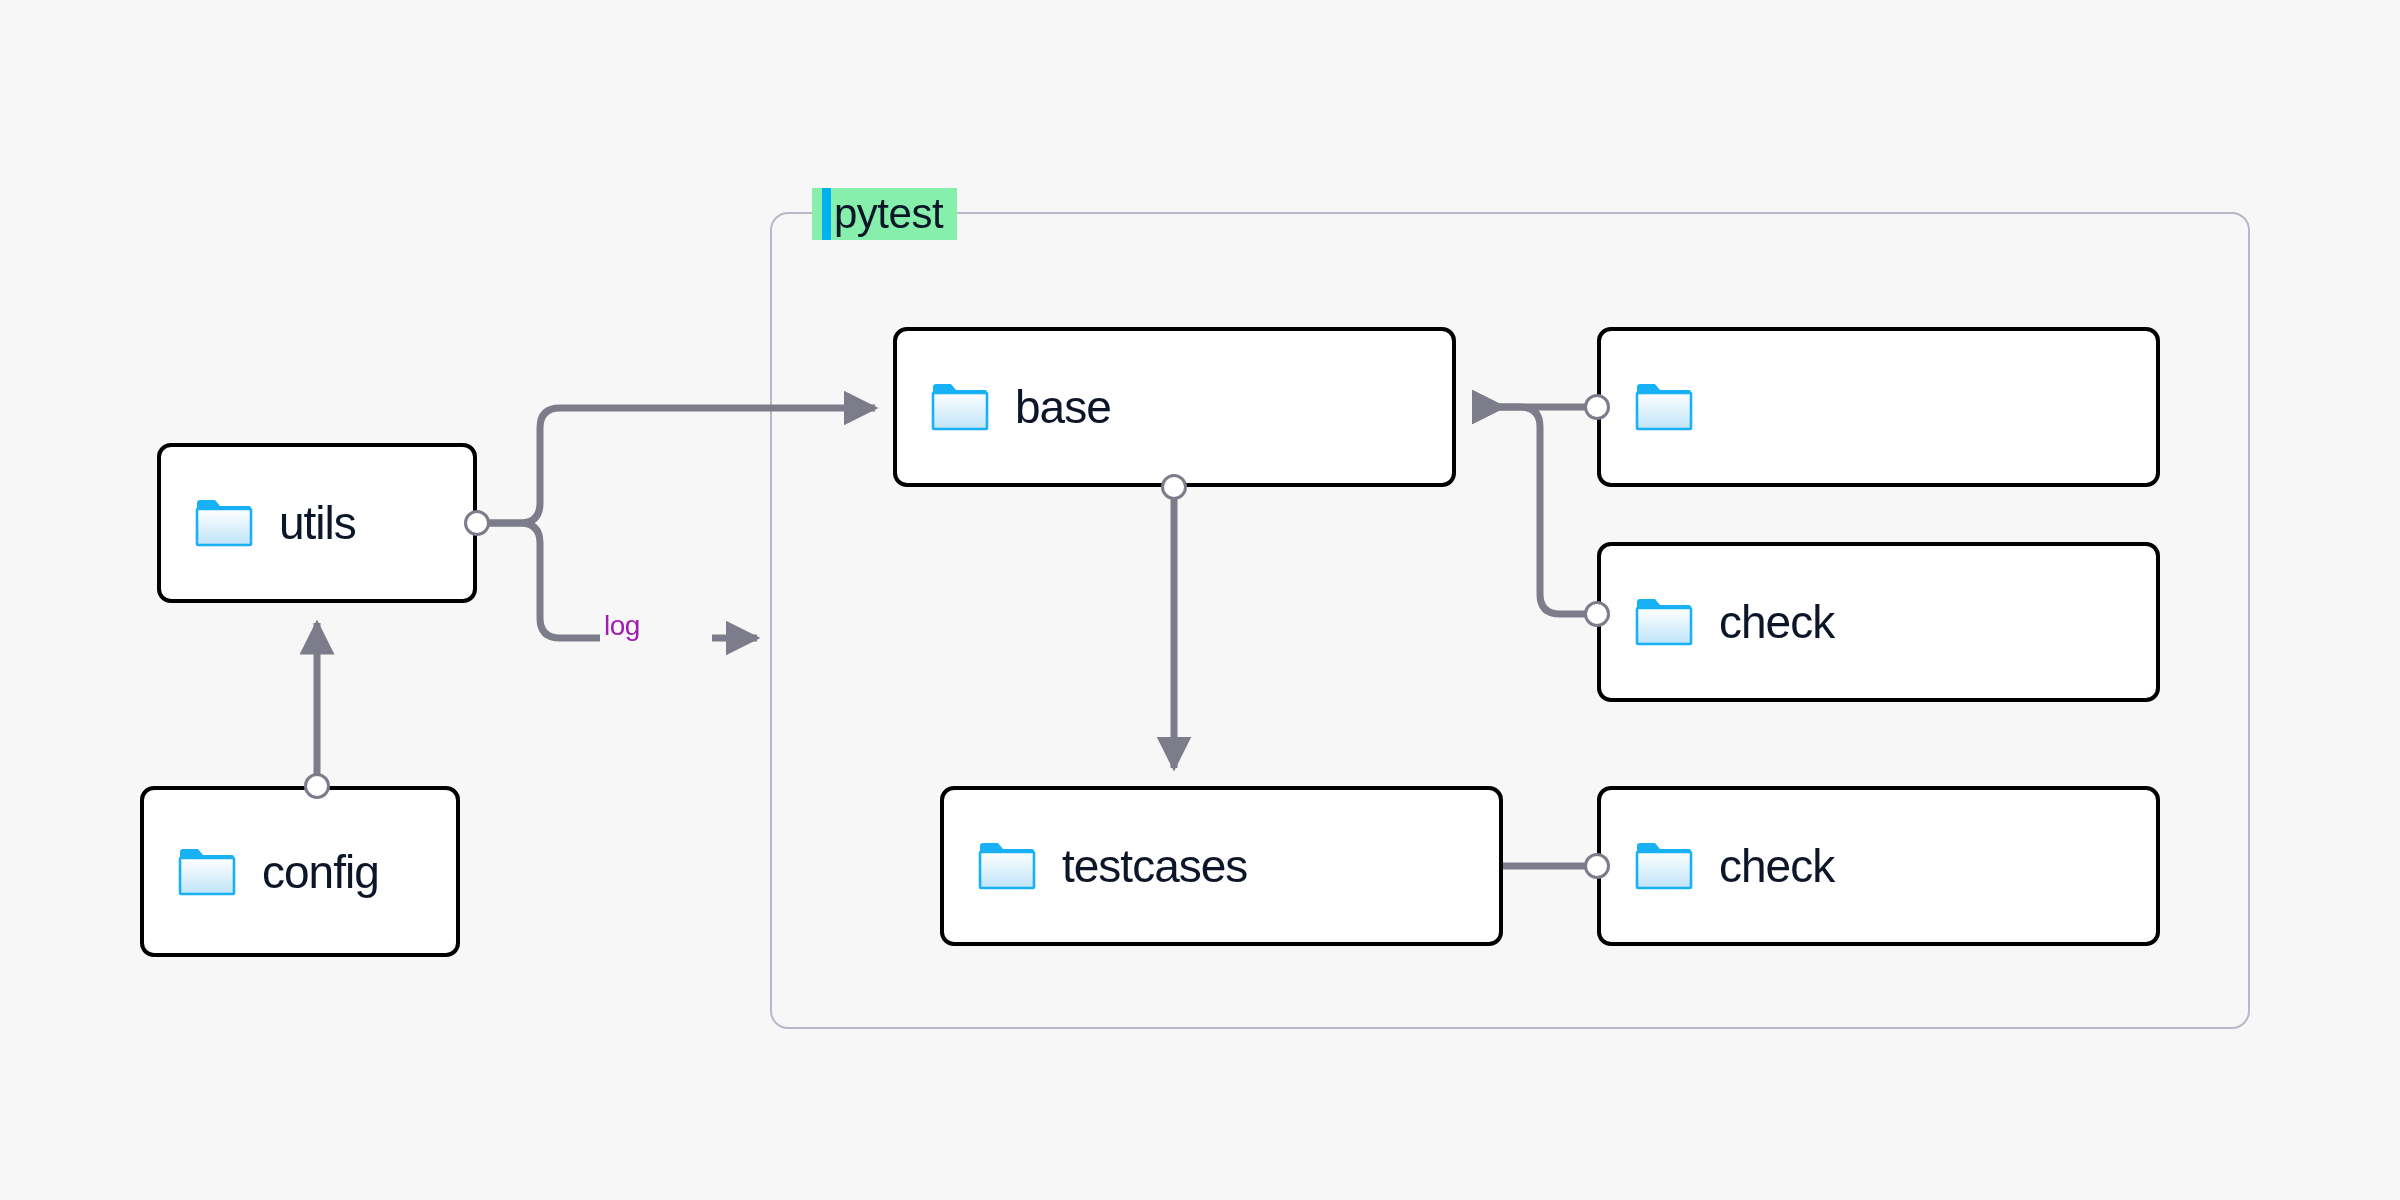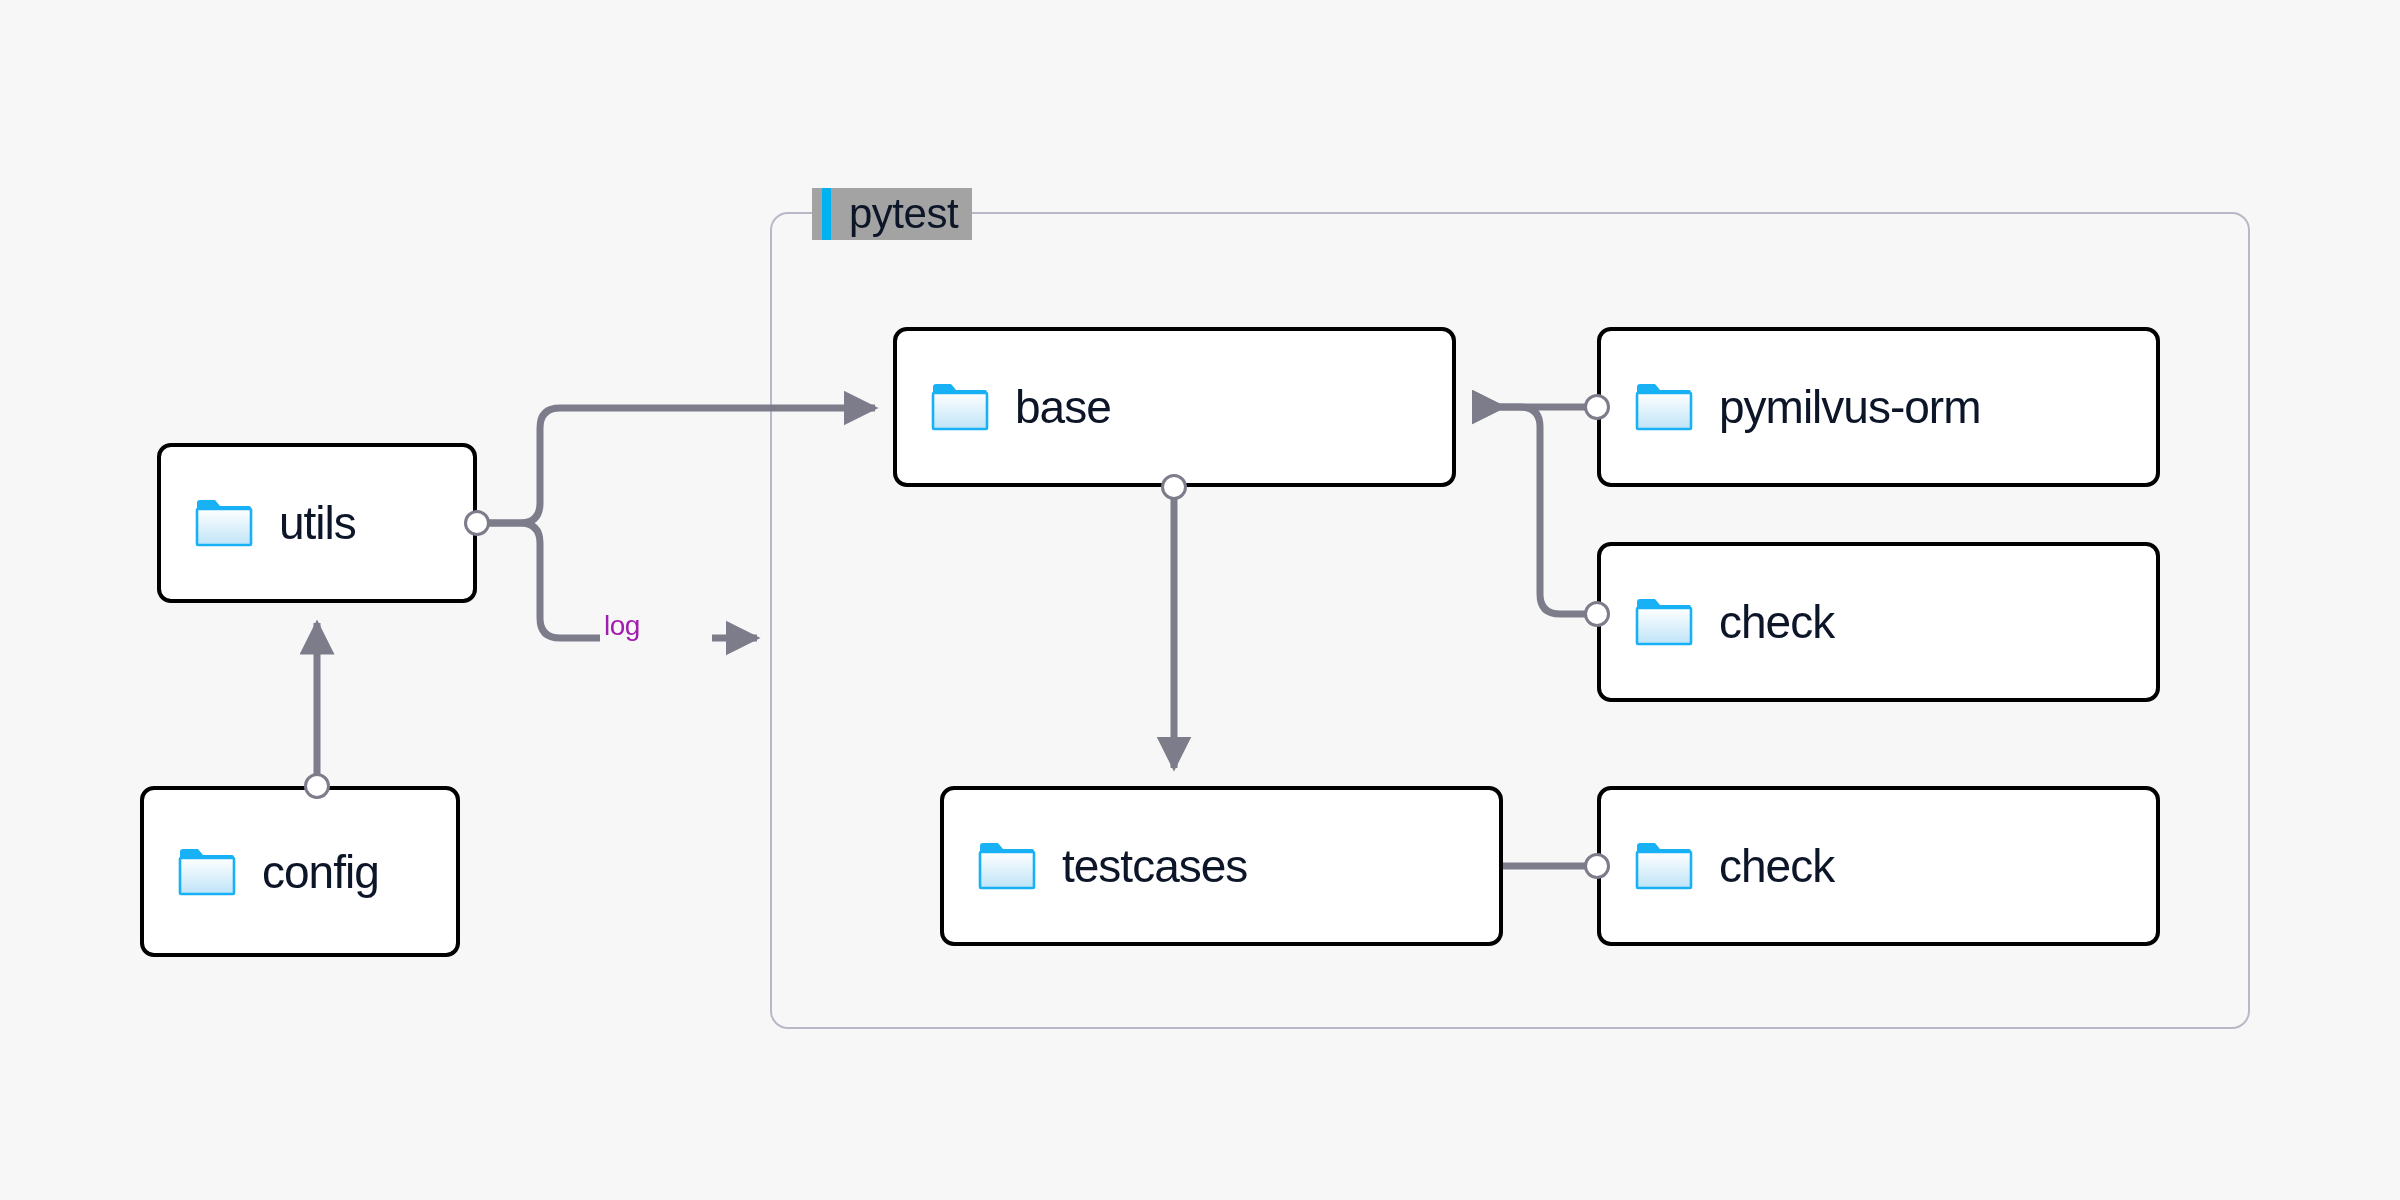--- a/index.html
+++ b/index.html
@@ -22,22 +22,22 @@
     position: absolute;
     border: 2px solid #b9b8c6;
     border-radius: 18px;
     background: transparent;
     box-sizing: border-box;
   }
   .group-label {
     position: absolute;
     display: flex;
     align-items: center;
-    gap: 18px;
-    background: #a3a3a3;
+    gap: 3px;
+    background: #86efac;
     padding: 0 14px 0 10px;
     white-space: nowrap;
   }
   .group-label-bar {
     width: 9px;
     height: 52px;
     background: #00b2f0;
     border-radius: 1px;
     flex: 0 0 auto;
   }
@@ -209,21 +209,20 @@
     <span class="node-label">testcases</span>
   </div>
 
   <div class="node" style="left:1597px; top:327px; width:563px; height:160px; z-index:4;">
     <span class="folder-icon">
       <svg viewBox="0 0 58 50" width="58" height="50">
         <path d="M2 10 L2 5 Q2 2 5 2 L20 2 L25 8 L54 8 Q56 8 56 10 L56 12 L2 12 Z" fill="#19b1f5"></path>
         <rect x="2" y="11" width="54" height="36" rx="1" fill="url(#folderGrad)" stroke="#19b1f5" stroke-width="2.6"></rect>
       </svg>
     </span>
-    <span class="node-label">pymilvus-orm</span>
   </div>
   <div class="handle" style="left:1584px; top:394px;"></div>
 
   <div class="node" style="left:1597px; top:542px; width:563px; height:160px; z-index:4;">
     <span class="folder-icon">
       <svg viewBox="0 0 58 50" width="58" height="50">
         <path d="M2 10 L2 5 Q2 2 5 2 L20 2 L25 8 L54 8 Q56 8 56 10 L56 12 L2 12 Z" fill="#19b1f5"></path>
         <rect x="2" y="11" width="54" height="36" rx="1" fill="url(#folderGrad)" stroke="#19b1f5" stroke-width="2.6"></rect>
       </svg>
     </span>

